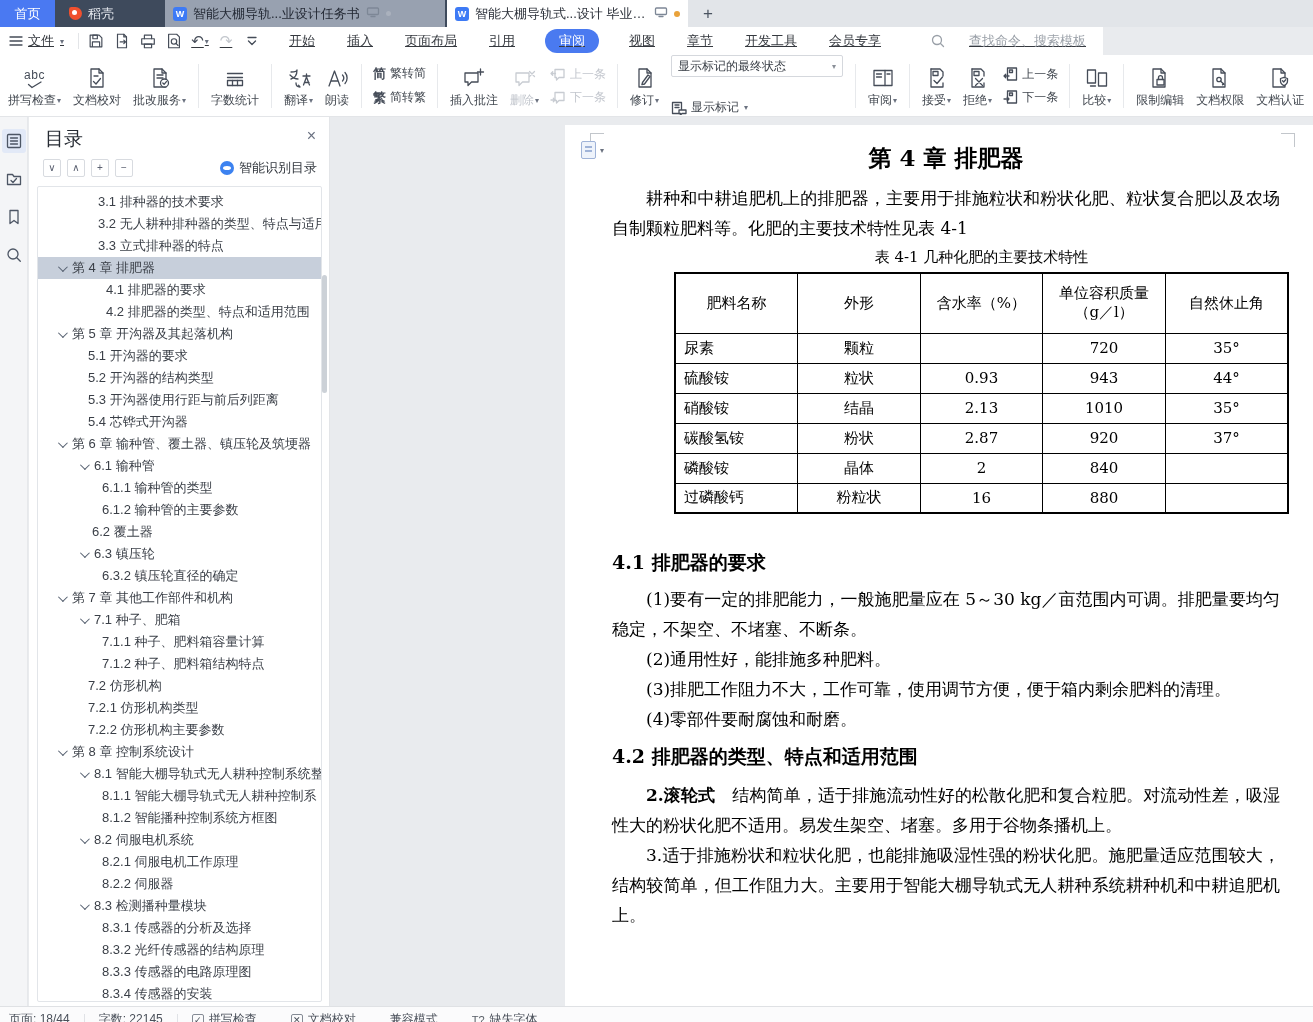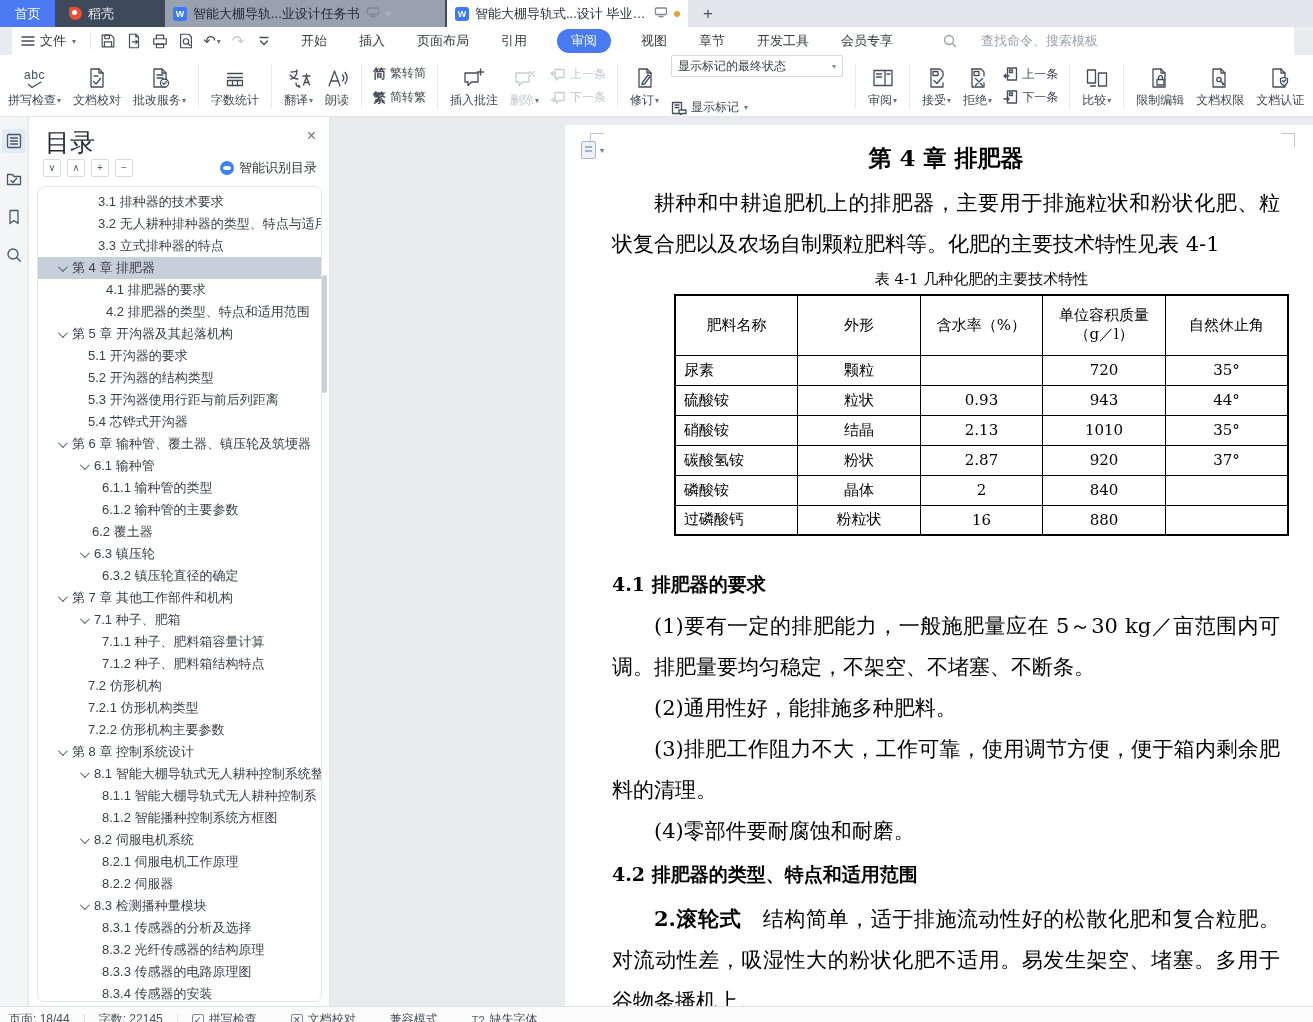--- a/index.html
+++ b/index.html
@@ -23,22 +23,22 @@
   .wps-w { width:14px; height:14px; border-radius:3px; background:#3d7af5; color:#fff; font-size:9px; font-weight:bold;
            display:flex; align-items:center; justify-content:center; flex:none; }
   .tab-label { white-space:nowrap; overflow:hidden; text-overflow:ellipsis; }
   .mon-ic svg { stroke:#7d8796; }
   .dot-gray { width:5px; height:5px; border-radius:50%; background:#aab1bd; flex:none; }
   .dot-orange { width:6px; height:6px; border-radius:50%; background:#e9a23b; flex:none; }
   .tb-plus { position:absolute; left:697px; top:3px; width:22px; height:22px; color:#4a5360; font-size:17px;
              display:flex; align-items:center; justify-content:center; }
 
   
-  .menubar { position:absolute; left:12px; top:27px; width:1282px; height:28px; background:#fff; display:flex;
-             align-items:center; font-size:13px; color:#35393f; }
+  .menubar { position:absolute; left:0; top:27px; width:1103px; height:28px; background:#fff; display:flex;
+             align-items:center; font-size:13px; color:#35393f;text-decoration:underline; }
   .mb-file { display:flex; align-items:center; gap:5px; padding:0 10px 0 9px; }
   .mb-sep { width:1px; height:16px; background:#e3e5e8; margin:0 4px; }
   .qicon { width:26px; height:22px; display:flex; align-items:center; justify-content:center; }
   .uglyph { font-family:"DejaVu Sans",sans-serif; font-size:15px; color:#454c58; line-height:1; }
   .uglyph.dis { color:#c3c7cd; }
   .ddm { font-size:8px; color:#6b7280; margin-left:1px; }
   .mb-tabs { display:flex; align-items:center; margin-left:22px; gap:28px; }
   .mb-tab { padding:3px 2px; white-space:nowrap; }
   .mb-tab.active { background:#4a7af0; color:#fff; border-radius:13px; padding:3px 14px; }
   .mb-search { display:flex; align-items:center; gap:24px; margin-left:48px; color:#9aa0a8; }
@@ -68,30 +68,30 @@
   .leftstrip { position:absolute; left:0; top:117px; width:28px; bottom:16px; background:#f4f5f7;
                border-right:1px solid #e6e8eb; display:flex; flex-direction:column; align-items:center;
                padding-top:12px; gap:14px; }
   .ls-btn { width:24px; height:24px; border-radius:3px; display:flex; align-items:center; justify-content:center; }
   .ls-btn.active { background:#e2e9f7; }
   .ls-btn svg { stroke:#4d5665; }
 
   
   .tocpanel { position:absolute; left:29px; top:117px; width:301px; bottom:16px; background:#fff;
               border-right:1px solid #e3e5e8; }
-  .toc-head { position:absolute; left:16px; top:9px; font-size:25px; color:#262b33; }
+  .toc-head { position:absolute; left:16px; top:9px; font-size:19px; color:#262b33; }
   .toc-close { position:absolute; right:13px; top:10px; font-size:16px; color:#697080; }
   .toc-tools { position:absolute; left:14px; top:42px; display:flex; gap:6px; }
   .tt-btn { width:18px; height:18px; border:1px solid #d8dbe0; border-radius:2px; background:#fff; color:#5a6070;
             font-size:10px; line-height:16px; text-align:center; }
   .smart-toc { position:absolute; right:12px; top:42px; display:flex; align-items:center; gap:5px; font-size:13px; color:#33383f; }
   .ai-ball { width:14px; height:14px; border-radius:50%; background:#3c82f0; position:relative; }
   .ai-ball:after { content:""; position:absolute; left:2.5px; top:4.5px; width:8px; height:4px; border-radius:50%; background:#fff; }
   .toc-listbox { position:absolute; left:8px; right:7px; top:69px; bottom:4px; border:1px solid #e2e5e9;
-                 border-radius:7px; overflow:hidden; padding-top:4px; }
+                 border-radius:2px; overflow:hidden; padding-top:4px; }
   .toc-row { height:22px; line-height:22px; font-size:13px; color:#3a3f47; white-space:nowrap; overflow:hidden;
              display:flex; align-items:center; }
   .toc-row.sel { background:#c7cfdb; }
   .tcaret { width:7px; height:7px; border-right:1.4px solid #566070; border-bottom:1.4px solid #566070;
             transform:rotate(45deg) translateY(-2px); margin-right:7px; margin-left:-14px; flex:none; }
   .toc-scrollthumb { position:absolute; right:2px; top:158px; width:5px; height:118px; border-radius:3px; background:#ccd1d7; }
 
   
   .docarea { position:absolute; left:331px; top:117px; right:0; bottom:16px; background:#e9ebee; overflow:hidden; }
   .page { position:absolute; left:234px; top:8px; width:1000px; height:1400px; background:#fff; }
@@ -99,21 +99,21 @@
                  border-left:1px solid #c2c6cb; border-top:1px solid #c2c6cb; }
   .cropmark-tr { position:absolute; left:716px; top:8px; width:14px; height:14px;
                  border-right:1px solid #c2c6cb; border-top:1px solid #c2c6cb; }
   .float-pgic { position:absolute; left:16px; top:16px; display:flex; align-items:center; gap:3px; }
   .pgic { width:15px; height:18px; border:1.3px solid #9fb3d8; border-radius:2px; position:relative; background:#eef3fb; }
   .pgic:after { content:""; position:absolute; left:3px; top:4px; width:7px; height:1.5px; background:#9fb3d8;
                 box-shadow:0 4px 0 #9fb3d8; }
   .content { position:absolute; left:47px; top:18px; width:668px;
              font-family:"DejaVu Serif","Liberation Serif",serif; color:#000; }
   .doc-title { text-align:center; font-size:23px; font-weight:bold; line-height:30px; }
-  .para { font-size:21px; line-height:41px; text-align:justify; text-indent:2em; }
+  .para { font-size:17px; line-height:30px; text-align:justify; text-indent:2em; }
   .p-intro { margin-top:10px; }
   .tbl-caption { text-align:center; font-size:15px; line-height:22px; margin-top:3px; width:615px; margin-left:62px; }
   table.fert { border-collapse:collapse; border:2px solid #000; margin-left:62px; margin-top:4px;
                font-size:15px; table-layout:fixed; width:615px; }
   table.fert th, table.fert td { border:1px solid #000; text-align:center; font-weight:normal; padding:0 4px;
                                  overflow:hidden; white-space:nowrap; }
   table.fert thead th { height:60px; }
   table.fert tbody td { height:30px; }
   table.fert td.tl { text-align:left; padding-left:8px; }
   .h4x { font-size:19px; font-weight:bold; line-height:28px; }

